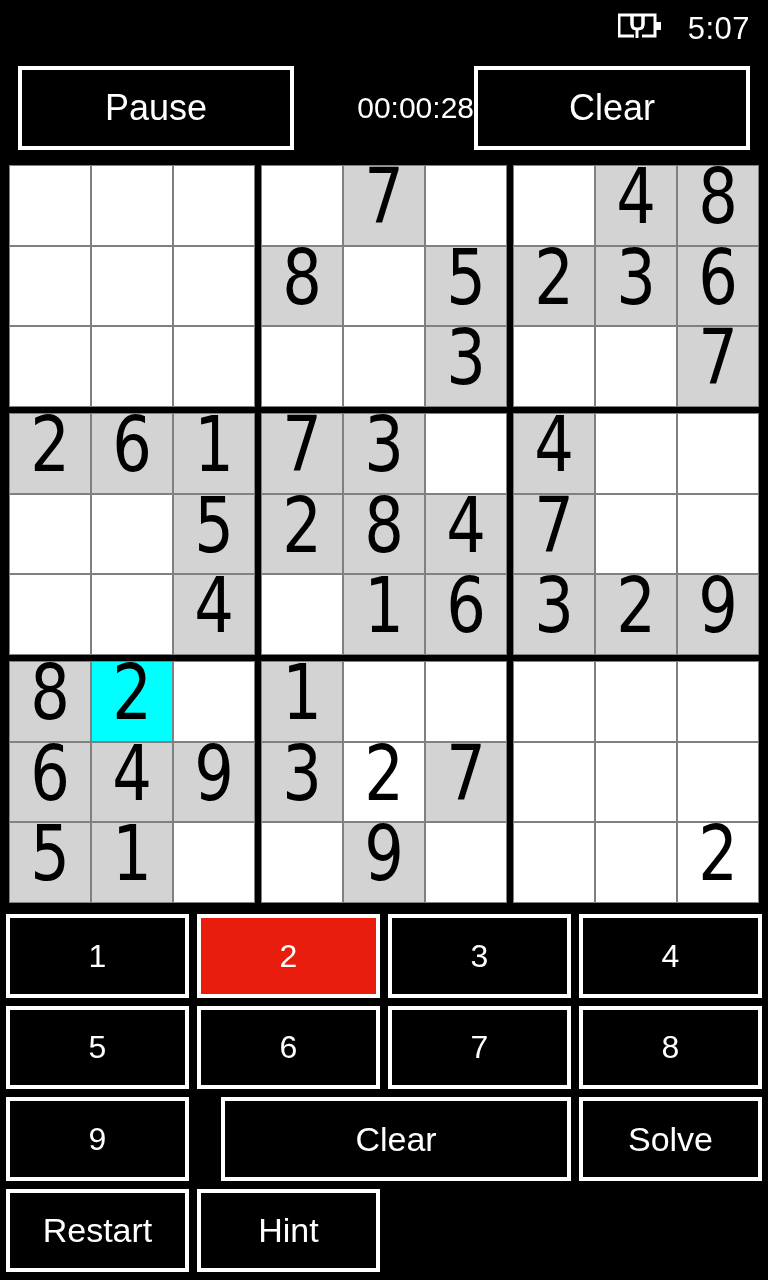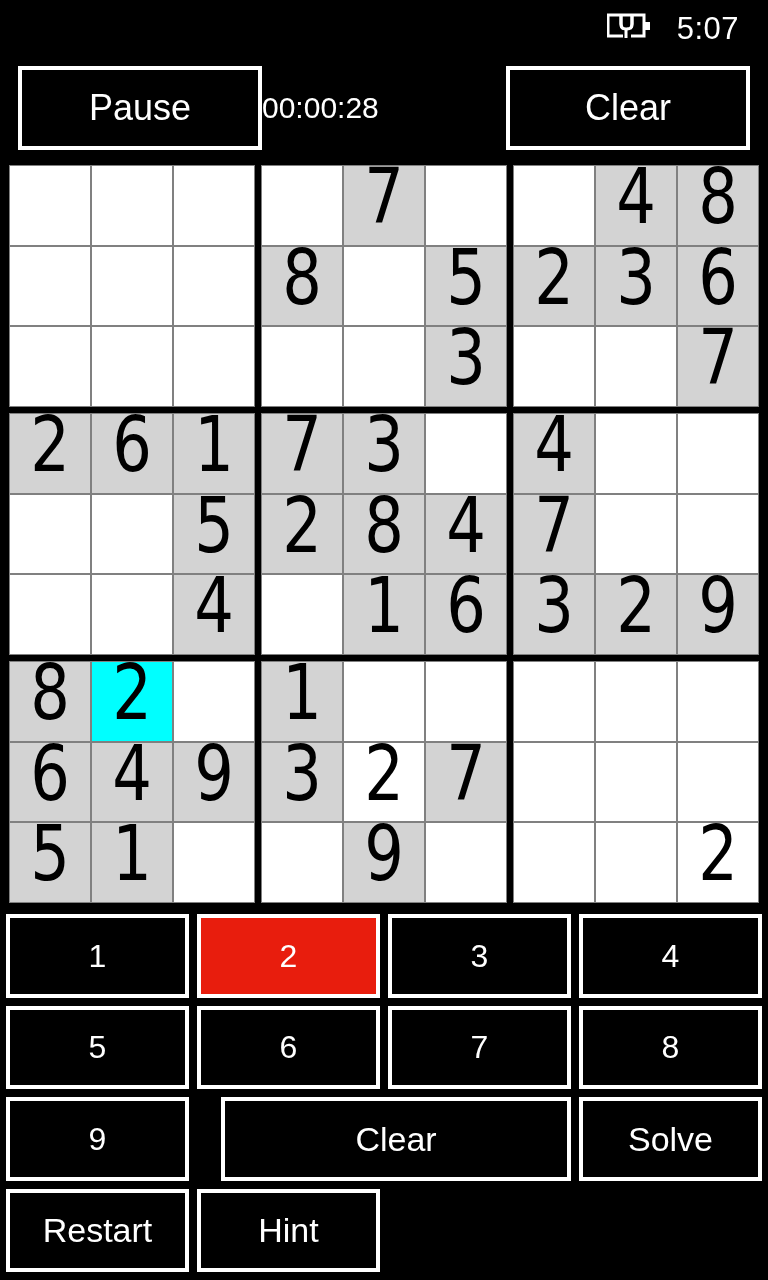--- a/index.html
+++ b/index.html
@@ -10,21 +10,21 @@
     overflow: hidden;
   }
   body { display: flex; flex-direction: column; }
 
   
   .statusbar {
     height: 56px;
     display: flex;
     align-items: center;
     justify-content: flex-end;
-    padding-right: 29px;
+    padding-right: 18px;
     gap: 26px;
     background: #000;
     flex: 0 0 auto;
   }
   .battery-icon { display: block; }
   .status-time {
     color: #fff;
     font-size: 31px;
     letter-spacing: 0.5px;
     line-height: 1;
@@ -33,34 +33,34 @@
   
   .header {
     flex: 0 0 auto;
     height: 104px;
     display: flex;
     align-items: center;
     padding: 0 18px;
     gap: 0;
   }
   .hdr-btn {
-    width: 244px;
+    width: 276px;
     height: 84px;
     background: #000;
     border: 4px solid #fff;
     color: #fff;
     font-size: 36px;
     display: flex;
     align-items: center;
     justify-content: center;
     line-height: 1;
   }
   .timer {
     flex: 1 1 auto;
-    text-align: left;
+    text-align: right;
     color: #fff;
     font-size: 30px;
     line-height: 1;
   }
 
   
   .board-wrap {
     flex: 0 0 auto;
     padding: 0 4px;
   }

